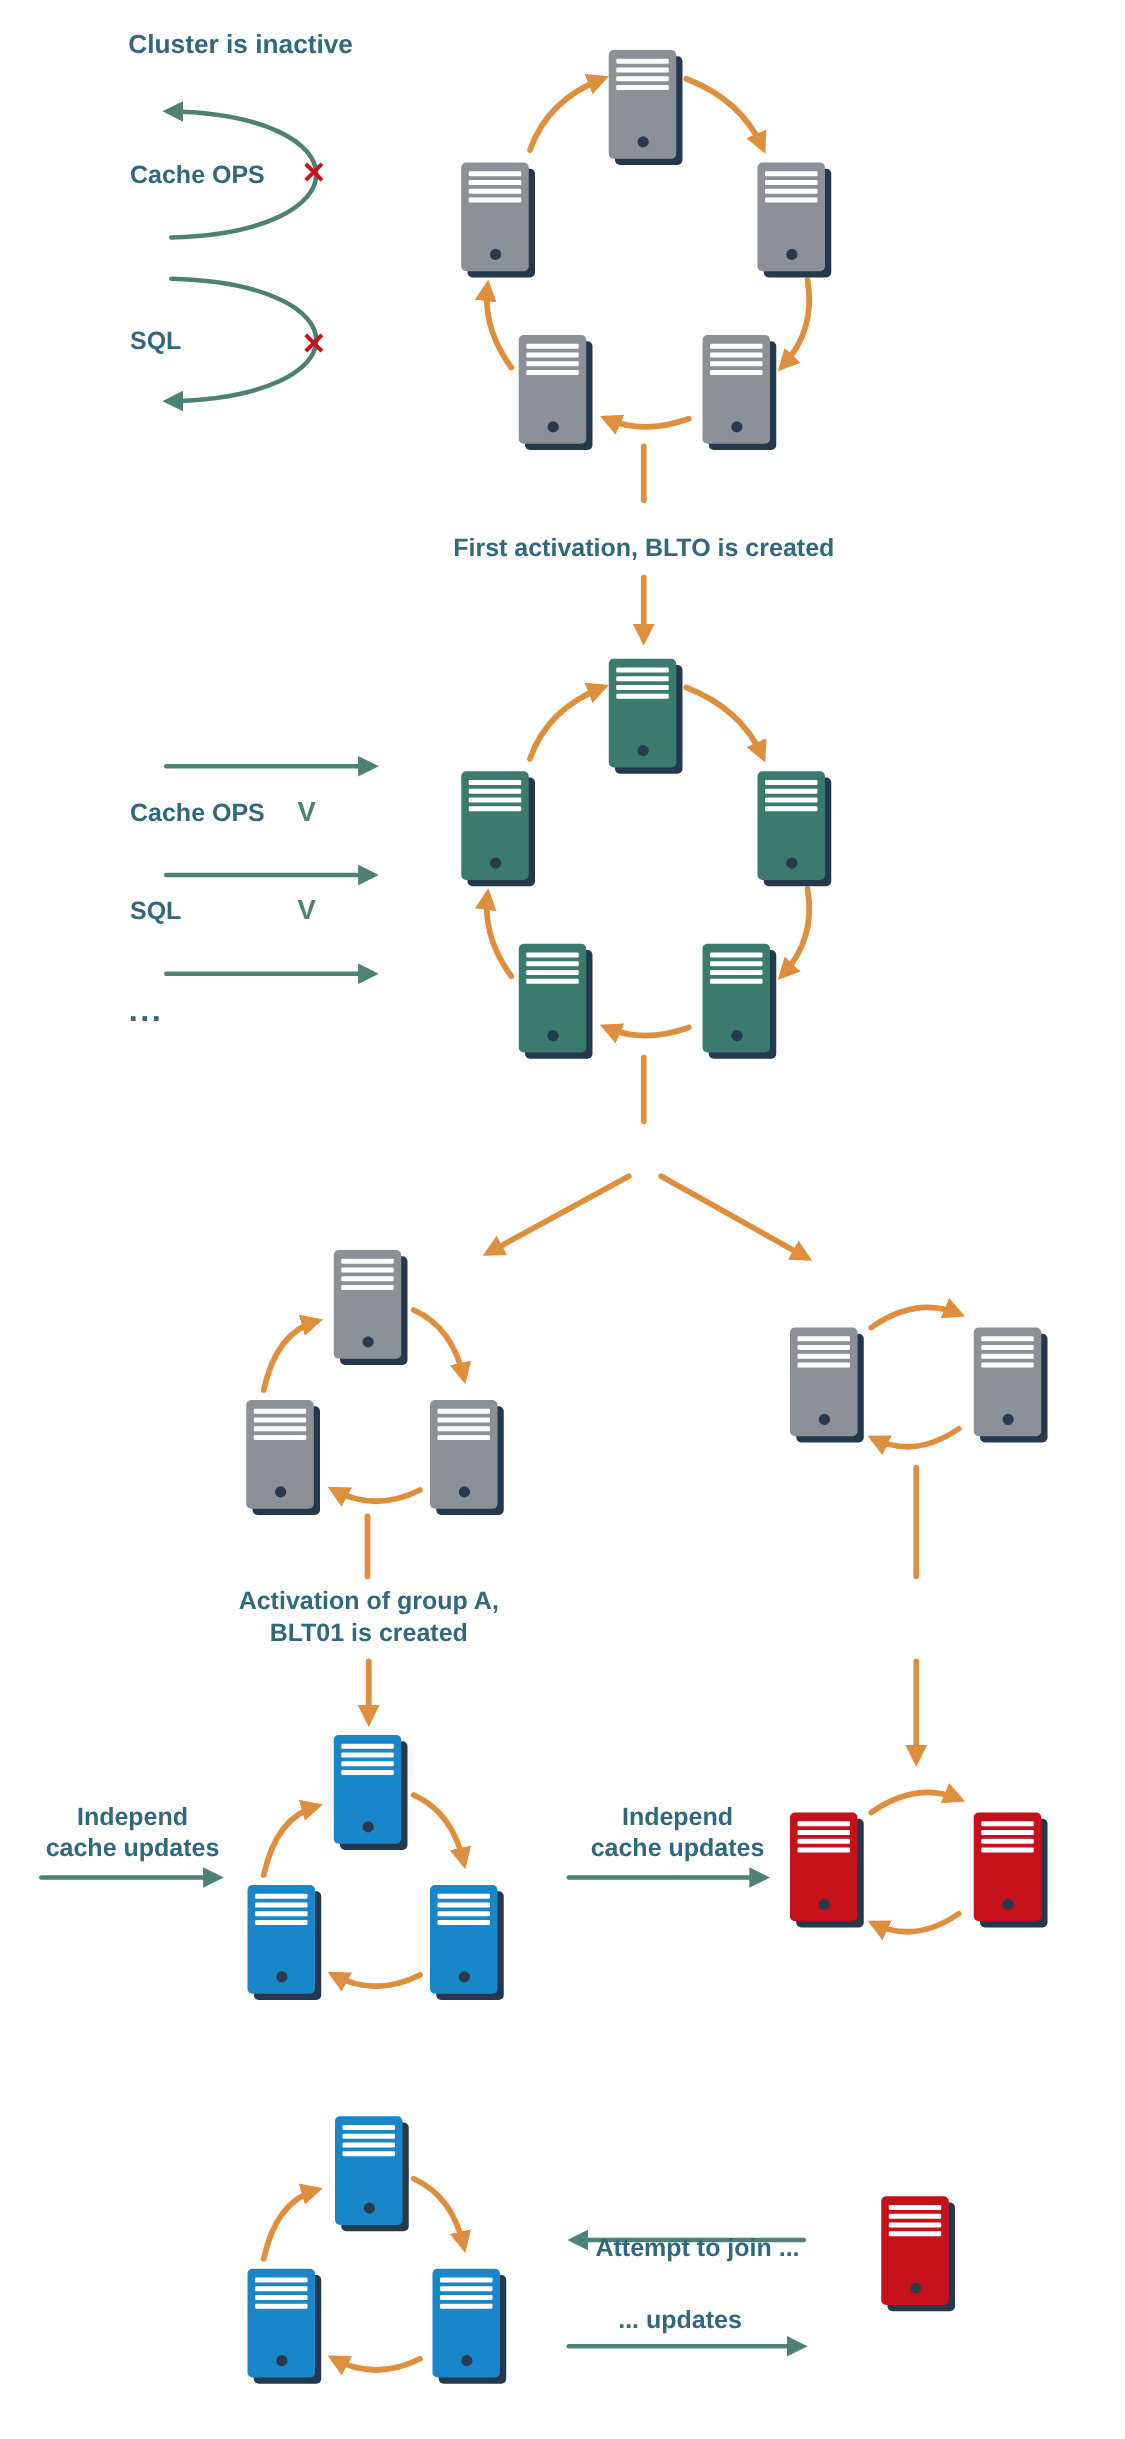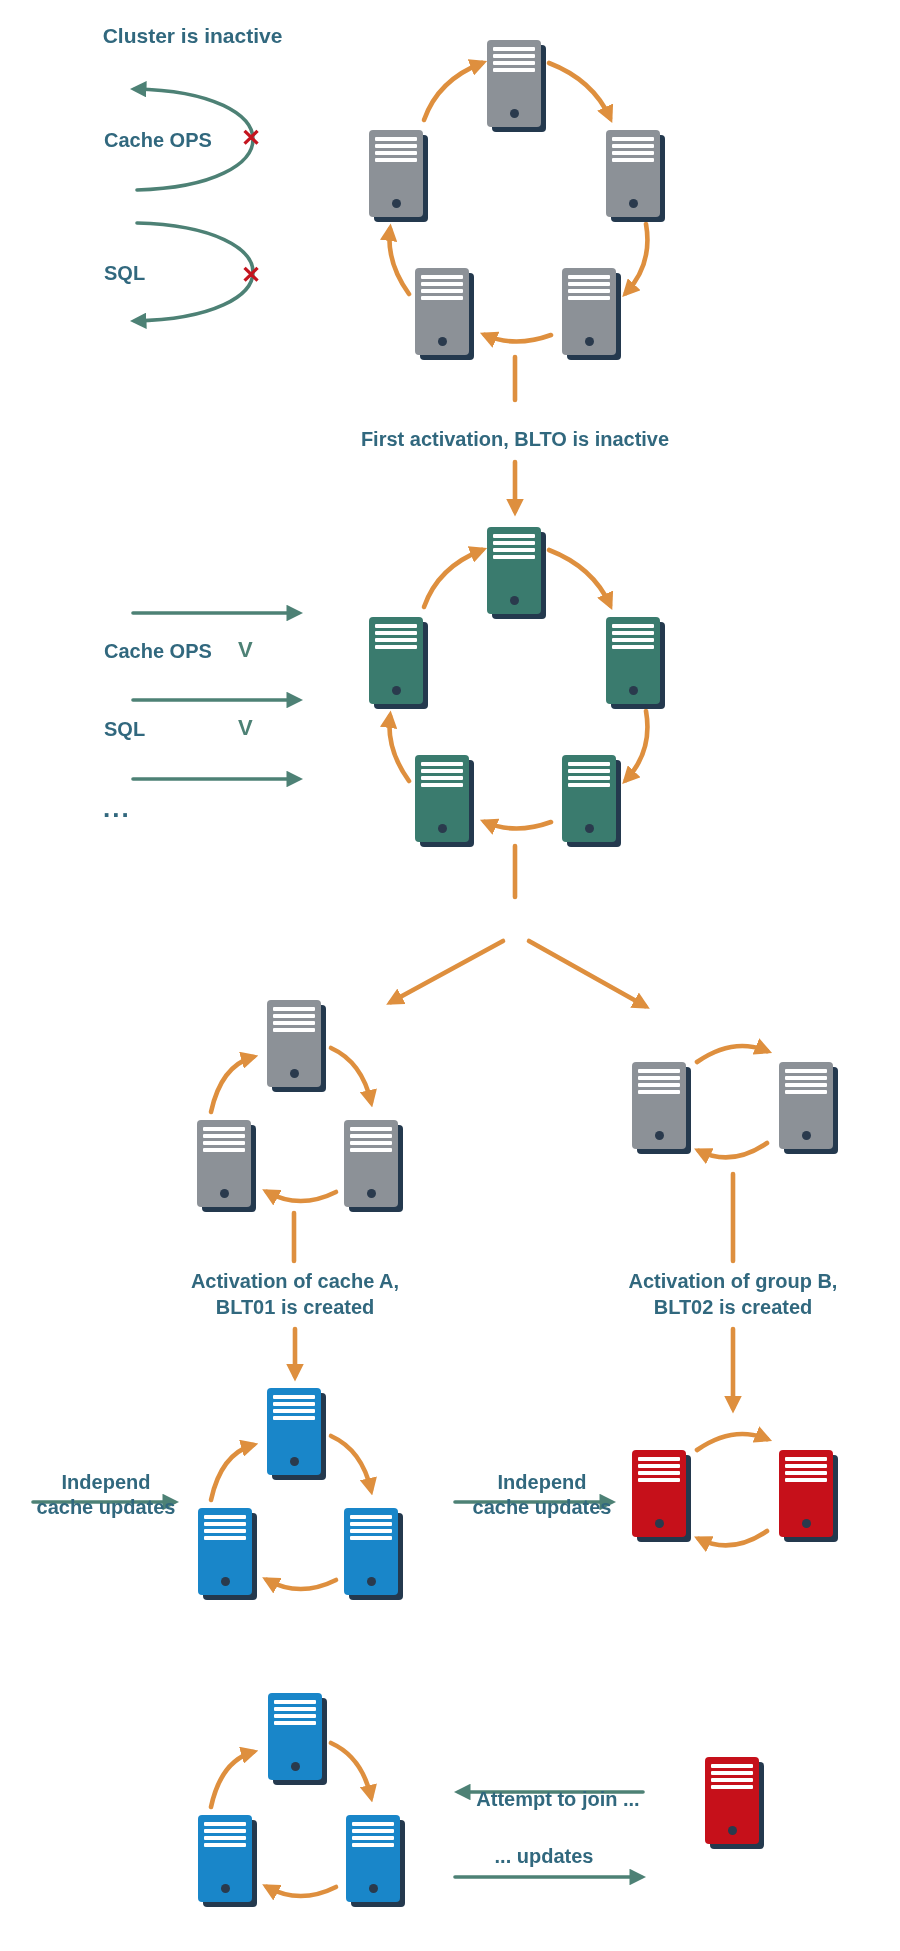--- a/index.html
+++ b/index.html
@@ -14,21 +14,21 @@
   .po{stroke:var(--orange);stroke-width:4.6;fill:none;stroke-linecap:round;}
   .pt{stroke:var(--teal-arrow);stroke-width:3.6;fill:none;stroke-linecap:round;}
   .fo{fill:var(--orange);} .ft{fill:var(--teal-arrow);}
   .lbl{position:absolute;font-weight:700;color:var(--text);font-size:20px;white-space:nowrap;}
   .center{text-align:center;}
   .heading{font-size:21px;}
   .cross{color:var(--cross);font-size:24px;font-weight:800;}
   .check{color:var(--teal-arrow);font-size:22px;font-weight:800;}
   .dots{font-size:26px;letter-spacing:2px;}
   .twoline{line-height:26px;}
-  .twoline.small{line-height:25px;margin-top:28px;}
+  .twoline.small{line-height:25px;}
   .server{position:absolute;width:54px;height:87px;border-radius:4px;
           box-shadow:5px 5px 0 0 var(--shadow);}
   .server .stripes{position:absolute;left:6px;right:6px;top:7px;}
   .server .stripe{height:4px;background:var(--stripe);border-radius:1px;margin-bottom:3px;}
   .server .dot{position:absolute;left:50%;bottom:9px;width:9px;height:9px;margin-left:-4.5px;
                border-radius:50%;background:var(--dot);}
 </style>
 </head>
 <body>
 
@@ -318,36 +318,32 @@
         <div class="dot"></div>
       </div>
     </div>
 
   <div class="lbl heading center" style="left:60px;top:24px;width:265px;">Cluster is inactive</div>
   <div class="lbl" style="left:104px;top:129px;">Cache OPS</div>
   <div class="lbl cross" style="left:241px;top:124px;">✕</div>
   <div class="lbl" style="left:104px;top:262px;">SQL</div>
   <div class="lbl cross" style="left:241px;top:261px;">✕</div>
 
-  <div class="lbl center" style="left:265px;top:428px;width:500px;">First activation, BLTO is inactive</div>
+  <div class="lbl center" style="left:265px;top:428px;width:500px;">First activation, BLTO is created</div>
 
   <div class="lbl" style="left:104px;top:640px;">Cache OPS</div>
   <div class="lbl check" style="left:238px;top:637px;">V</div>
   <div class="lbl" style="left:104px;top:718px;">SQL</div>
   <div class="lbl check" style="left:238px;top:715px;">V</div>
   <div class="lbl dots" style="left:103px;top:793px;">...</div>
 
 
   <div class="lbl center twoline" style="left:145px;top:1268px;width:300px;">
-    <div>Activation of cache A,</div>
+    <div>Activation of group A,</div>
     <div>BLT01 is created</div>
-  </div>
-  <div class="lbl center twoline" style="left:583px;top:1268px;width:300px;">
-    <div>Activation of group B,</div>
-    <div>BLT02 is created</div>
   </div>
 
   <div class="lbl center twoline small" style="left:20px;top:1442px;width:172px;">
     <div>Independ</div>
     <div>cache updates</div>
   </div>
   <div class="lbl center twoline small" style="left:456px;top:1442px;width:172px;">
     <div>Independ</div>
     <div>cache updates</div>
   </div>

